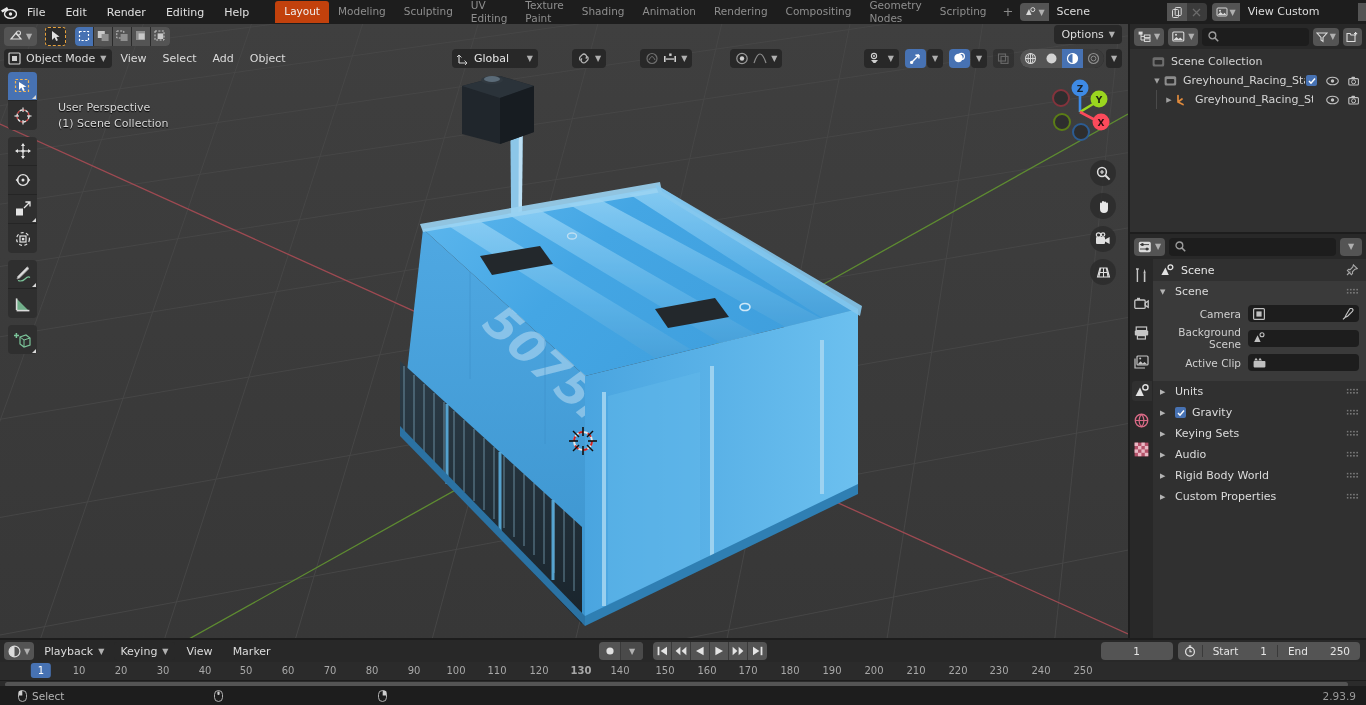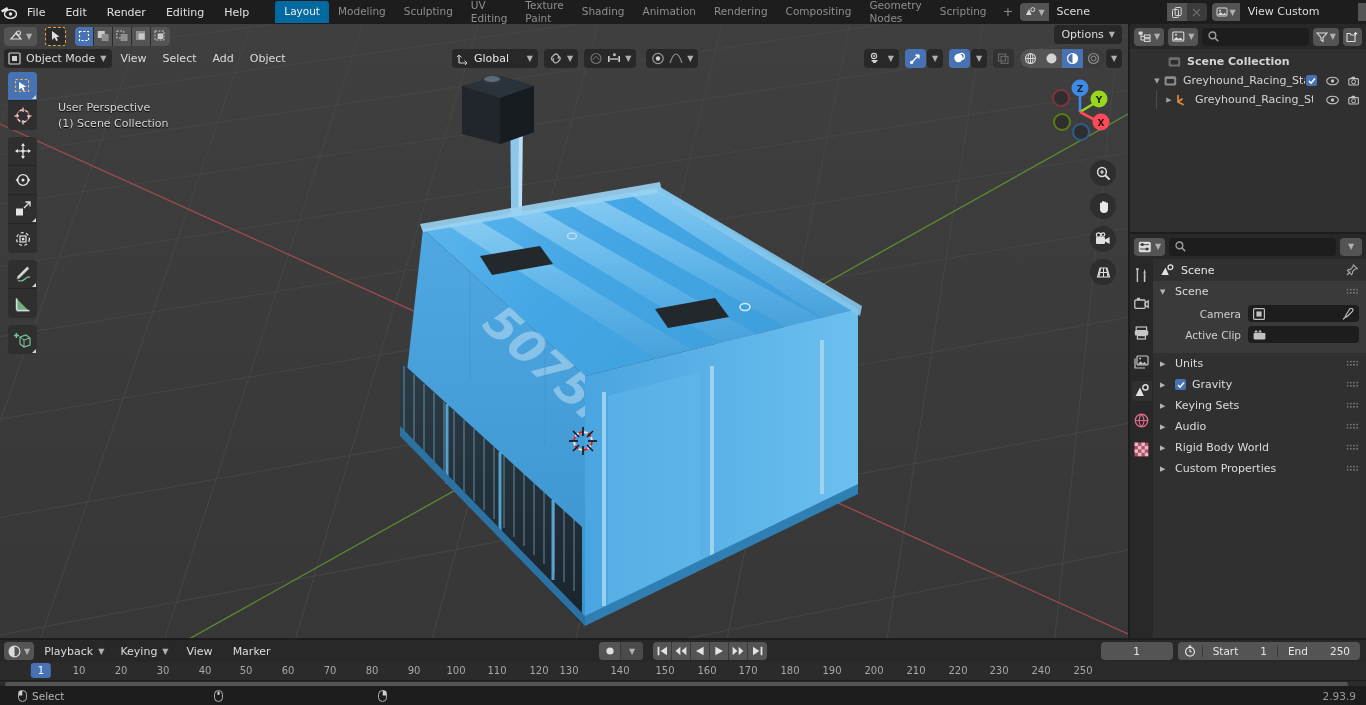--- a/index.html
+++ b/index.html
@@ -22,21 +22,21 @@
   .blender-logo { width: 26px; height: 24px; display: flex; align-items: center; justify-content: center; }
   .menu-items { display: flex; align-items: center; gap: 0px; }
   .menu-item {
     padding: 3px 10px; color: #e0e0e0; font-size: 11px; border-radius: 3px; cursor: default;
   }
   .wsp-tabs { display: flex; align-items: center; margin-left: 16px; }
   .wsp-tab {
     padding: 4px 9px 5px 9px; font-size: 10.5px; color: #8e8e8e;
     border-radius: 3px 3px 0 0; cursor: default; line-height: 13px;
   }
-  .wsp-tab.active { background: #0369a1; color: #f0f0f0; }
+  .wsp-tab.active { background: #c2410c; color: #f0f0f0; }
   .wsp-add { padding: 3px 7px; color: #8a8a8a; font-size: 13px; line-height: 12px; }
   .topbar-right { margin-left: auto; display: flex; align-items: center; gap: 5px; padding-right: 4px; }
   .id-block {
     display: flex; align-items: center; background: #282828; border-radius: 4px; height: 18px;
   }
   .id-icon-btn {
     display: flex; align-items: center; gap: 2px;
     background: #545454; border-radius: 4px 0 0 4px; height: 18px; padding: 0 4px;
   }
   .id-name {
@@ -517,21 +517,21 @@
             </svg>
           <span class="lbl">Object Mode</span>
           <span class="chev" style="margin-left:auto">▼</span>
         </div>
         <div class="vmenu">View</div>
         <div class="vmenu">Select</div>
         <div class="vmenu">Add</div>
         <div class="vmenu">Object</div>
       </div>
 
-      <div class="vph-row" style="top:23px; left:452px; pointer-events:auto;">
+      <div class="vph-row" style="top:23px; left:452px; pointer-events:auto;gap:28px;">
         <div class="pill" style="min-width:86px;">
           <svg width="13" height="13" viewBox="0 0 13 13">
               <path d="M2 11 L2 3 M2 11 L10 11" stroke="#cfcfcf" stroke-width="1.2" fill="none"></path>
               <path d="M2 3 L4.5 5.5 M2 3 L-0.5 5.5" stroke="#cfcfcf" stroke-width="1"></path>
               <path d="M10 11 L7.5 8.6 M10 11 L7.5 13.4" stroke="#cfcfcf" stroke-width="1"></path>
             </svg>
           <span>Global</span>
           <span class="chev" style="margin-left:auto">▼</span>
         </div>
         <div class="pill" style="margin-left:6px;">
@@ -800,21 +800,21 @@
         <span class="chev">▼</span>
       </div>
       <div class="ol-tool">
         <svg width="13" height="12" viewBox="0 0 13 12">
             <path d="M1 2.5 L1 10.5 L9 10.5 L9 4 L5 4 L4.2 2.5 Z" fill="none" stroke="#dcdcdc" stroke-width="1.1"></path>
             <path d="M9.6 1 L9.6 4.4 M8 2.7 L11.2 2.7" stroke="#dcdcdc" stroke-width="1.2"></path>
           </svg>
       </div>
     </div>
     <div class="ol-rows">
-      <div class="ol-row" style="padding-left:24px;font-weight:bold;">
+      <div class="ol-row" style="padding-left:8px;">
         <span class="tri"></span>
         <span style="margin-right:6px;display:flex;">
           <svg width="13" height="12" viewBox="0 0 13 12">
               <rect x="0.6" y="1.2" width="11.6" height="9.4" rx="1.6" fill="#6d6d6d"></rect>
               <rect x="2.6" y="4" width="7.6" height="4.4" rx="0.8" fill="#2e2e2e"></rect>
             </svg>
         </span>
         <span class="ol-name">Scene Collection</span>
       </div>
       <div class="ol-row" style="padding-left:20px;">
@@ -987,20 +987,30 @@
               <span></span>
               <span class="pr-eyedrop">
                 <svg width="12" height="12" viewBox="0 0 12 12">
                     <path d="M7.8 0.8 a1.8 1.8 0 0 1 2.6 2.6 L5.6 8.2 L3 9.4 L4.2 6.8 Z" fill="none" stroke="#c8c8c8" stroke-width="1.1"></path>
                     <line x1="2.8" y1="9.6" x2="1" y2="11.4" stroke="#c8c8c8" stroke-width="1.2"></line>
                   </svg>
               </span>
             </div>
           </div>
           <div class="pr-field-row">
+            <div class="pr-label">Background Scene</div>
+            <div class="pr-input">
+              <svg width="12" height="12" viewBox="0 0 12 12">
+                  <path d="M1.2 10 L4.6 3.2 L7.6 10 Z" fill="#c0c0c0"></path>
+                  <circle cx="9" cy="2.8" r="2" fill="none" stroke="#c0c0c0" stroke-width="1.1"></circle>
+                </svg>
+              <span></span>
+            </div>
+          </div>
+          <div class="pr-field-row">
             <div class="pr-label">Active Clip</div>
             <div class="pr-input">
               <svg width="13" height="11" viewBox="0 0 13 11">
                   <rect x="0.6" y="4" width="11.8" height="6.4" rx="0.8" fill="#c0c0c0"></rect>
                   <path d="M1.2 3.6 L3 0.8 L5 3.6 Z M5.2 3.6 L7 0.8 L9 3.6 Z" fill="#c0c0c0"></path>
                 </svg>
               <span></span>
             </div>
           </div>
         </div>
@@ -1142,21 +1152,21 @@
       <div class="tick" style="left:163px;">30</div>
       <div class="tick" style="left:205px;">40</div>
       <div class="tick" style="left:246px;">50</div>
       <div class="tick" style="left:288px;">60</div>
       <div class="tick" style="left:330px;">70</div>
       <div class="tick" style="left:372px;">80</div>
       <div class="tick" style="left:414px;">90</div>
       <div class="tick" style="left:456px;">100</div>
       <div class="tick" style="left:497px;">110</div>
       <div class="tick" style="left:539px;">120</div>
-      <div class="tick" style="left:569px;">130</div>
+      <div class="tick" style="left:581px;font-weight:bold;">130</div>
       <div class="tick" style="left:620px;">140</div>
       <div class="tick" style="left:665px;">150</div>
       <div class="tick" style="left:707px;">160</div>
       <div class="tick" style="left:748px;">170</div>
       <div class="tick" style="left:790px;">180</div>
       <div class="tick" style="left:832px;">190</div>
       <div class="tick" style="left:874px;">200</div>
       <div class="tick" style="left:916px;">210</div>
       <div class="tick" style="left:958px;">220</div>
       <div class="tick" style="left:999px;">230</div>

